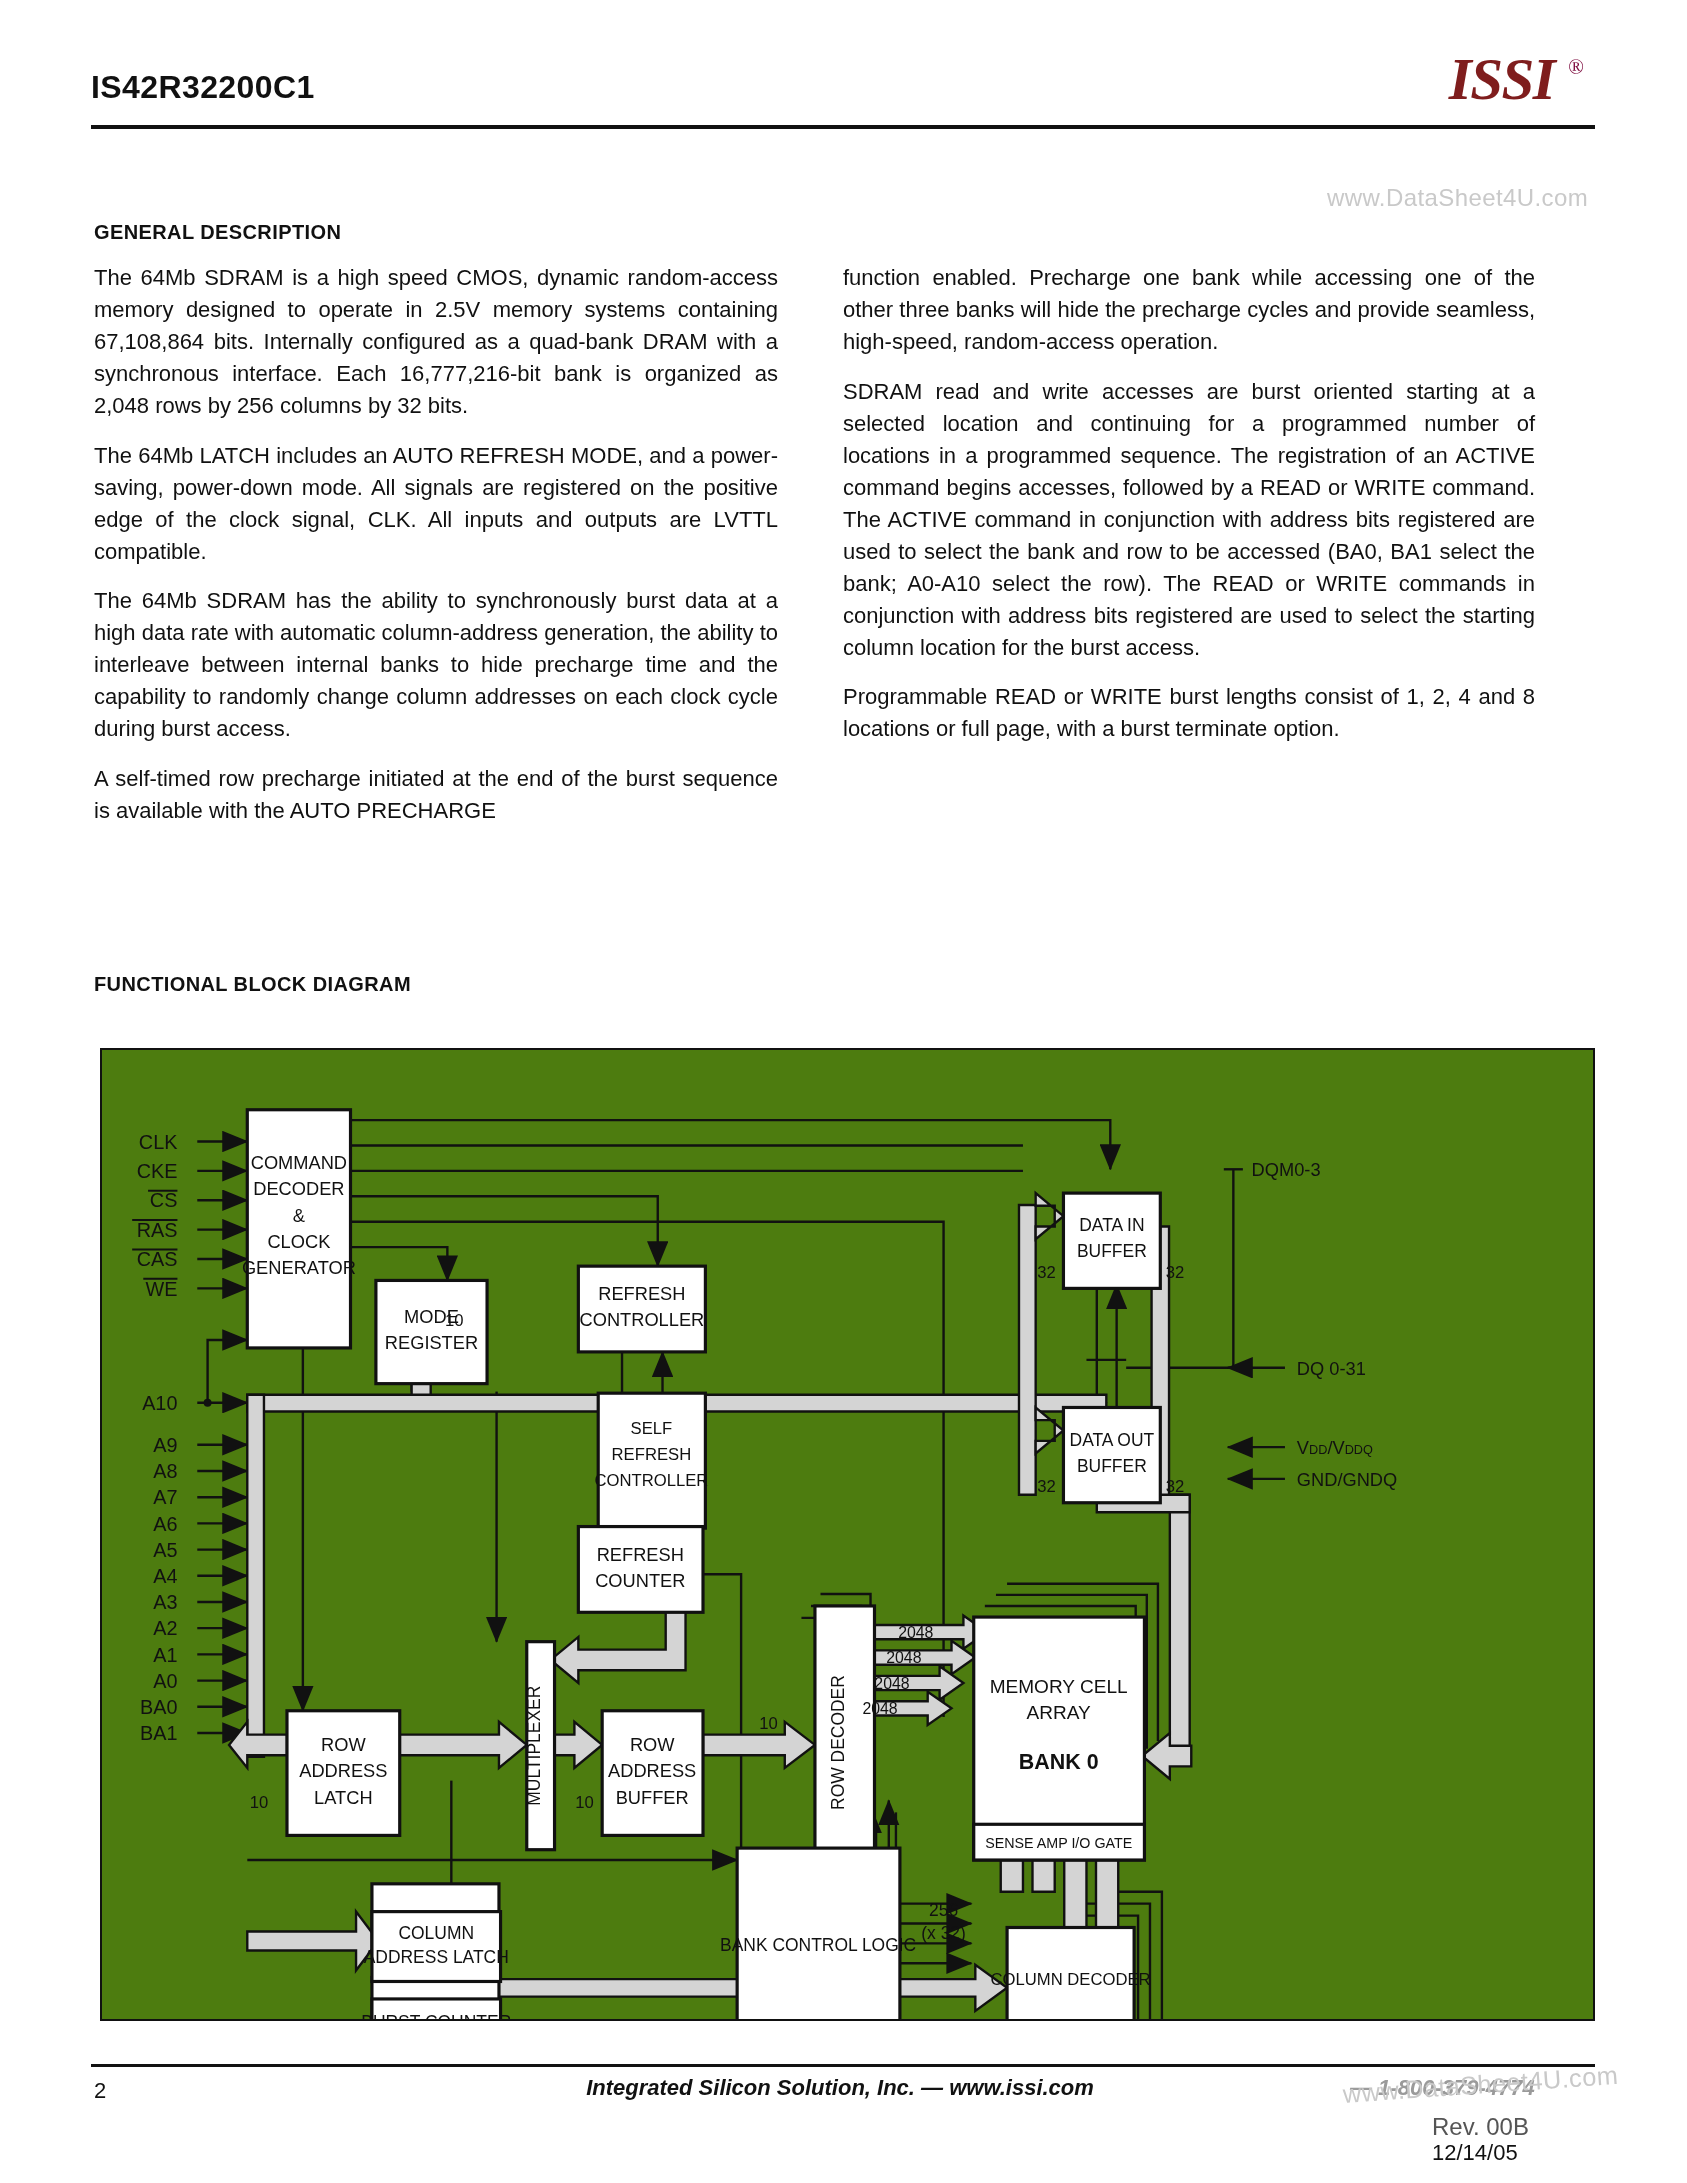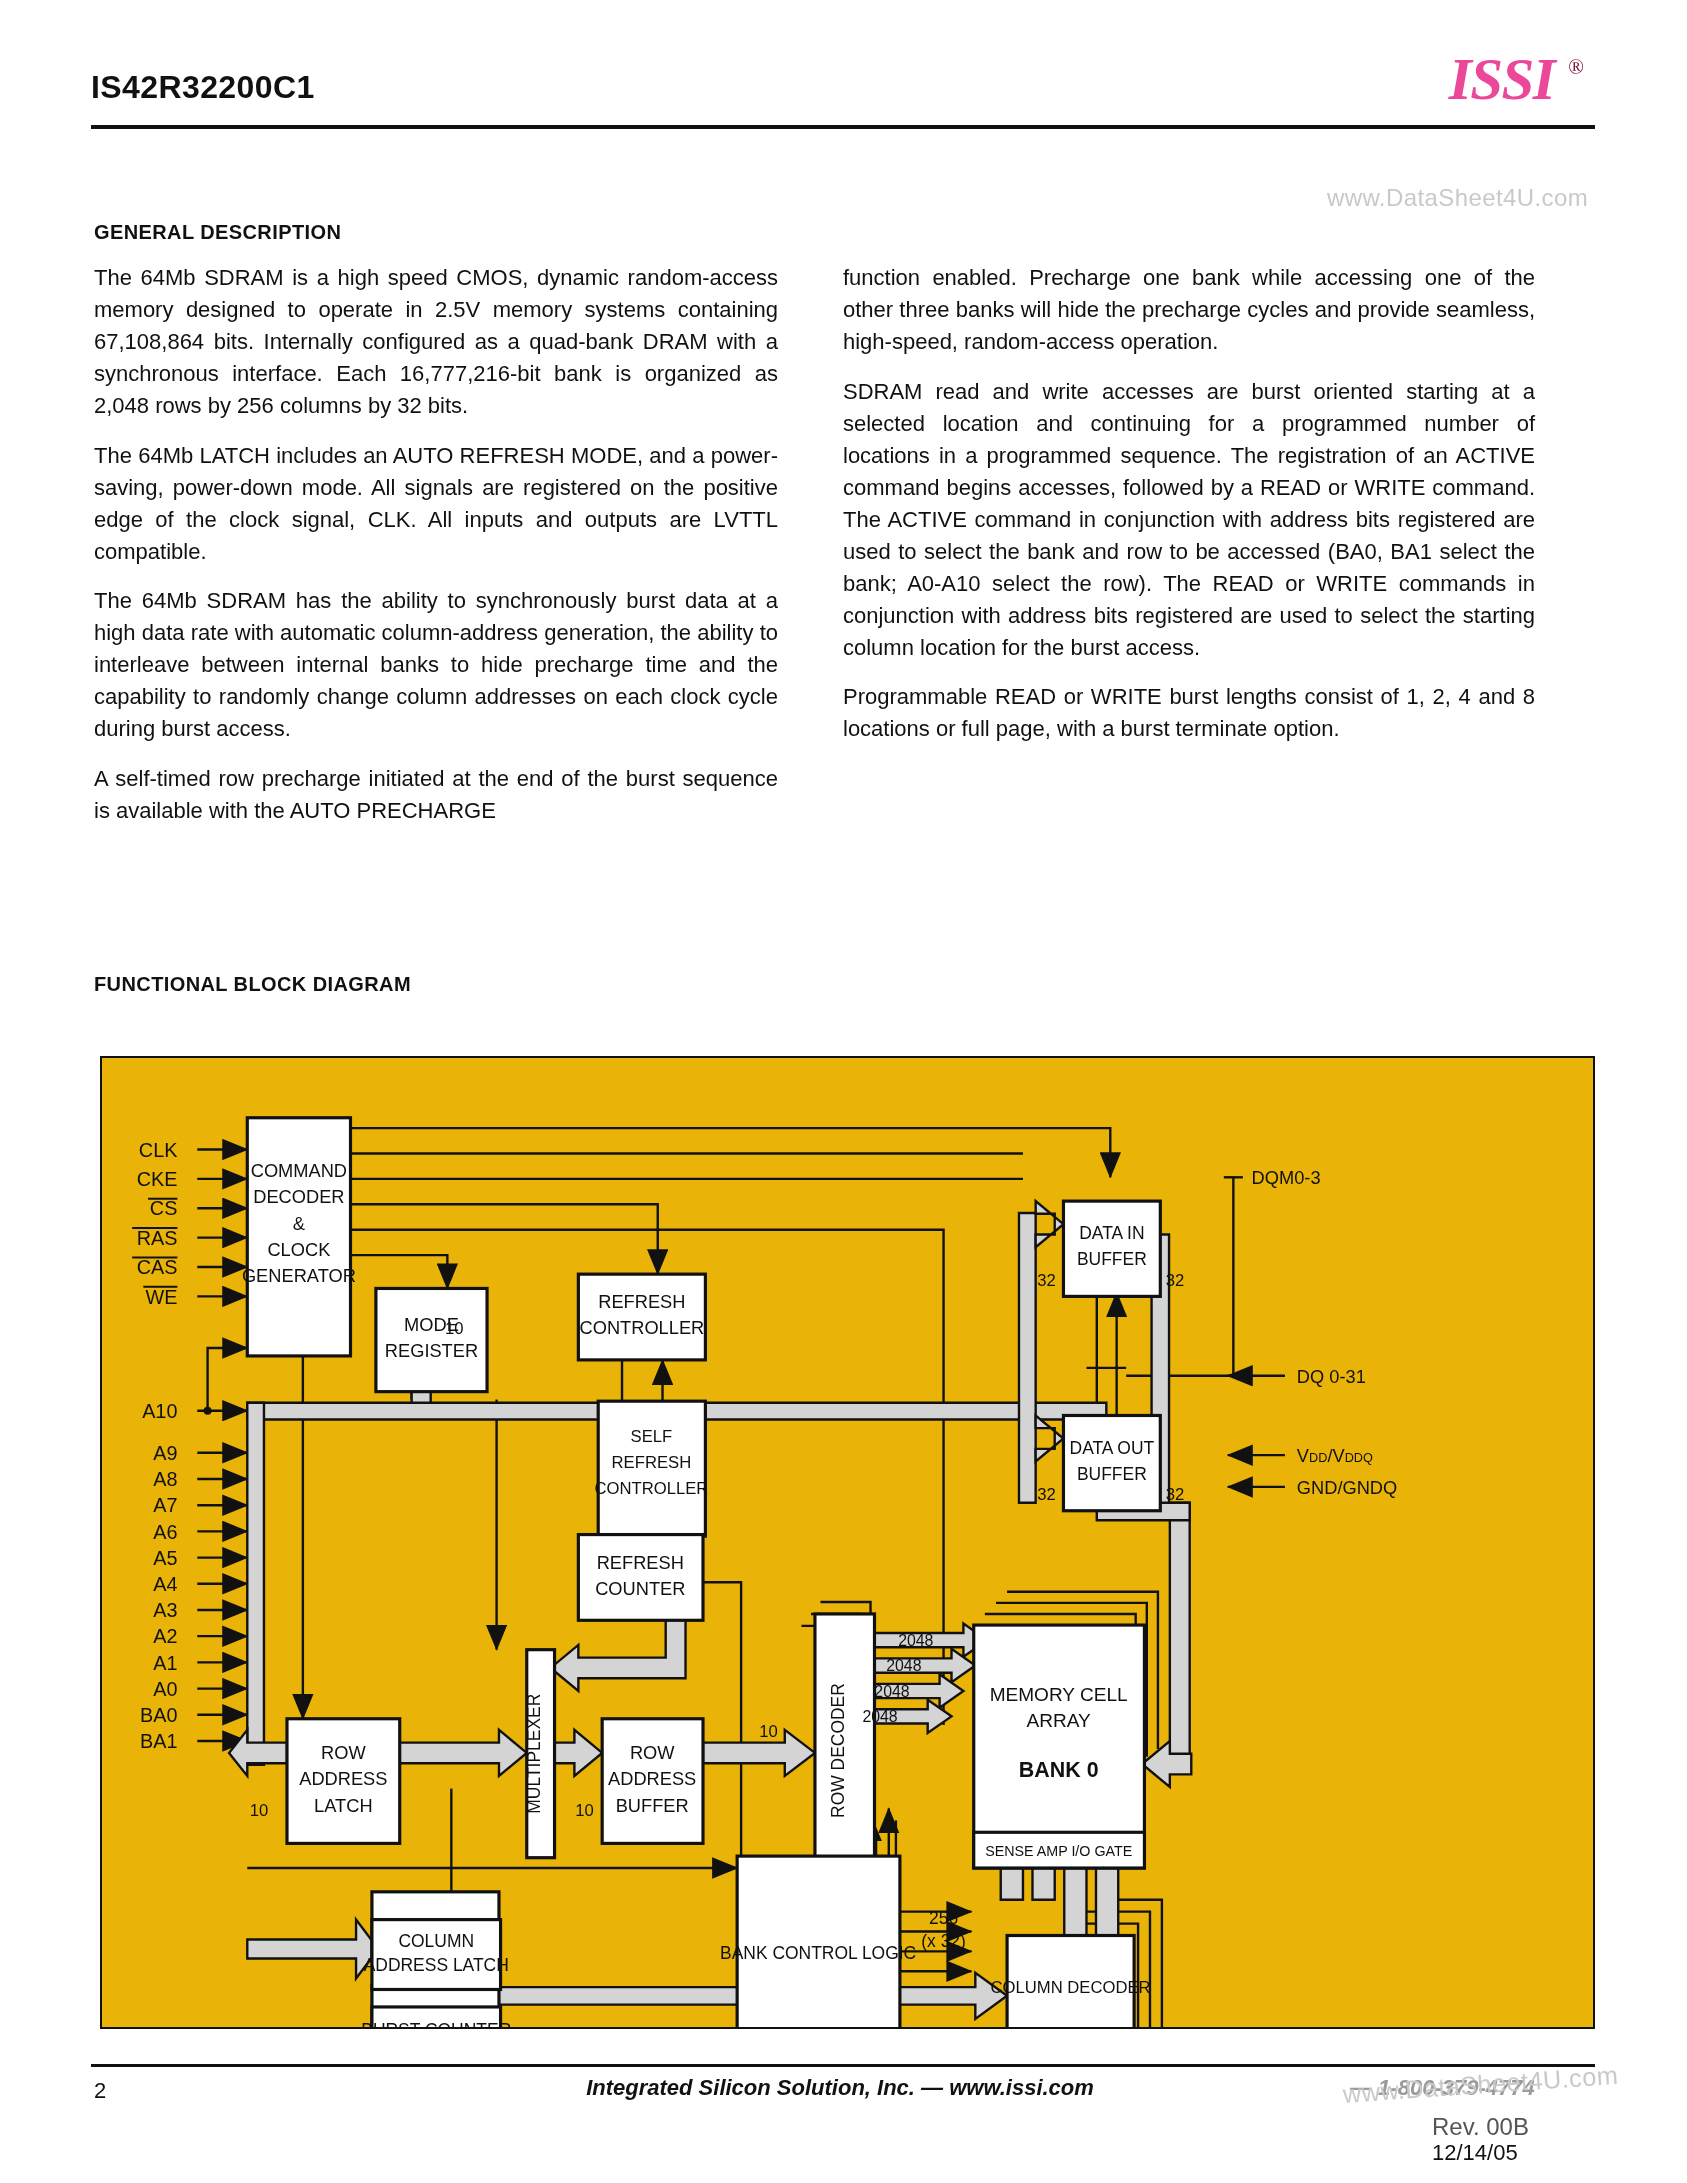--- a/index.html
+++ b/index.html
@@ -7,21 +7,21 @@
        font-family:"Liberation Sans",sans-serif;color:#111;}
 
   
   #page{position:absolute;inset:0;width:1687px;height:2183px;overflow:hidden;}
 
   
   #header{position:absolute;left:91px;top:32px;width:1504px;height:95px;}
   #part-number{position:absolute;left:0;bottom:20.6px;font-size:32px;font-weight:bold;
       letter-spacing:0.4px;font-family:"Liberation Sans",sans-serif;}
   #issi-logo{position:absolute;right:41px;bottom:12.7px;font-family:"Liberation Serif",serif;
-      font-style:italic;font-weight:bold;font-size:59px;color:#ec4899;letter-spacing:-1.6px;}
+      font-style:italic;font-weight:bold;font-size:59px;color:#7f1d1d;letter-spacing:-1.6px;}
   #issi-reg{position:absolute;right:11px;bottom:48px;font-size:20.6px;color:#7d0a3d;
       font-family:"Liberation Serif",serif;}
   #header-rule{position:absolute;left:91px;top:125px;width:1504px;height:4px;background:#111;}
 
   
   .watermark{position:absolute;color:#c9c9c9;font-family:"Liberation Sans",sans-serif;
       letter-spacing:0.4px;white-space:nowrap;}
   #wm-top{left:1327px;top:184px;font-size:24px;}
   #wm-bottom{left:1342px;top:2080px;font-size:25.4px;transform:rotate(-4deg);
       transform-origin:left top;}
@@ -32,21 +32,21 @@
   .col{position:absolute;font-size:22px;line-height:32px;text-align:justify;}
   #col-left{left:94px;top:262px;width:684px;}
   #col-right{left:843px;top:262px;width:692px;}
   .col p{margin:0 0 17.5px 0;}
   .col p:last-child{margin-bottom:0;}
 
   #fbd-title{position:absolute;left:94px;top:973px;}
 
   
   #diagram{position:absolute;left:100px;top:1048px;width:1491px;height:969px;
-      border:2.4px solid #111;background:#eab308;margin-top:8px;}
+      border:2.4px solid #111;background:#4d7c0f;}
   #dg{position:absolute;left:0;top:0;width:1491px;height:969px;}
 
   
   #footer-rule{position:absolute;left:91px;top:2064px;width:1504px;height:3.2px;background:#111;}
   #page-num{position:absolute;left:94px;top:2078px;font-size:22px;}
   #footer-center{position:absolute;left:0;top:2075px;width:1680px;text-align:center;
       font-size:22px;font-weight:bold;font-style:italic;}
   #footer-phone{position:absolute;left:1350px;top:2075px;font-size:22px;font-weight:bold;
       font-style:italic;color:#9a9a9a;}
   #footer-rev{position:absolute;left:1432px;top:2113px;font-size:24px;color:#555;}

